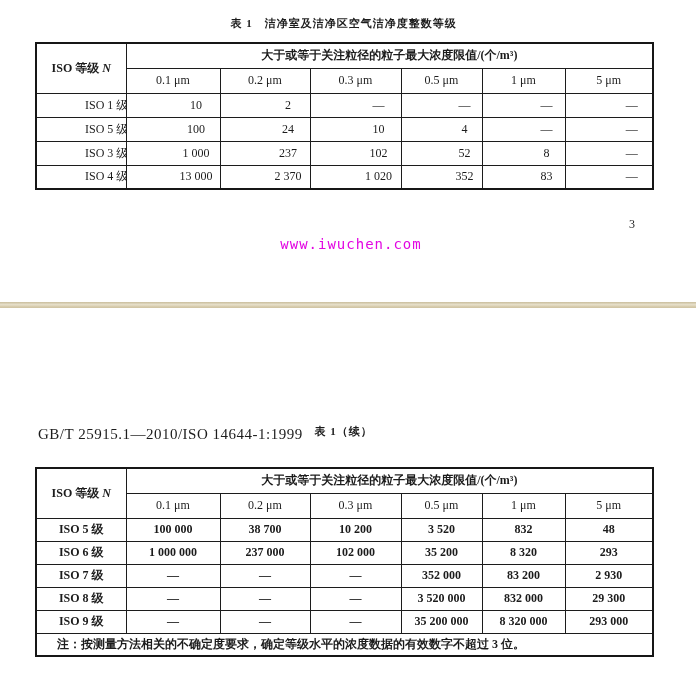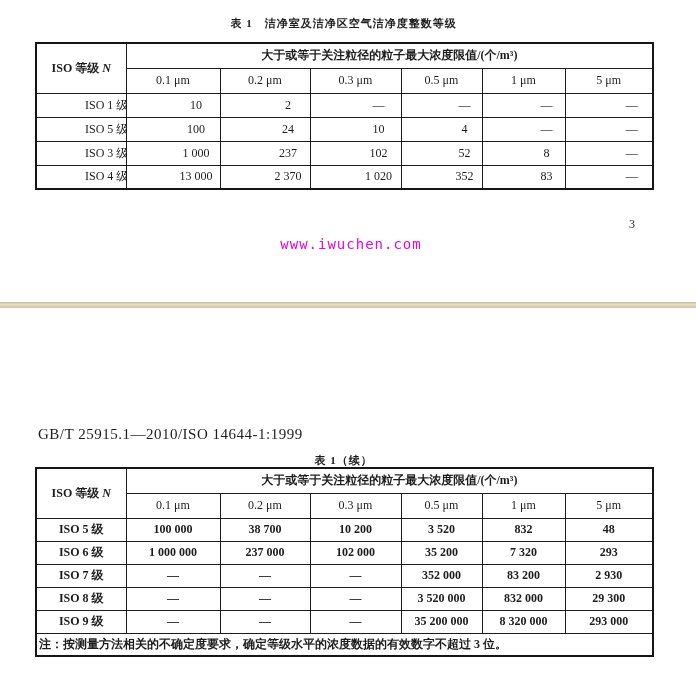--- a/index.html
+++ b/index.html
@@ -16,21 +16,21 @@
 
   .table-caption {
     left: 35px; width: 617px;
     text-align: center;
     font-weight: bold;
     font-size: 11px;
     letter-spacing: 1px;
     white-space: nowrap;
   }
   #caption1 { top: 16px; }
-  #caption2 { top: 453px; }
+  #caption2 { top: 424px; }
 
   table.ctable {
     position: absolute;
     left: 35px;
     width: 617px;
     border-collapse: collapse;
     table-layout: fixed;
     border: 2px solid #161616;
     background: #fff;
   }
@@ -48,21 +48,21 @@
   }
   tr.header-row td { height: 25px; font-weight: bold; font-size: 12px; }
   tr.subheader-row td { height: 25px; font-weight: normal; font-size: 12px; }
   #table1 tr.data-row td { height: 24px; padding-left: 48px; }
   #table2 tr.data-row td { height: 23px; font-weight: bold; }
   td.iso-head { font-weight: bold; }
   td.iso-head .var { font-style: italic; font-weight: bold; margin-left: 3px; }
   tr.note-row td {
     height: 23px;
     text-align: left;
-    padding-left: 2px;
+    padding-left: 20px;
     font-weight: bold;
     font-size: 12px;
   }
 
   #page-number {
     top: 217px; left: 622px; width: 20px;
     font-size: 12px; text-align: center;
   }
   #watermark {
     top: 236px; left: 25px; width: 652px;
@@ -194,21 +194,21 @@
       <td>3 520</td>
       <td>832</td>
       <td>48</td>
     </tr>
     <tr class="data-row">
       <td>ISO 6 级</td>
       <td>1 000 000</td>
       <td>237 000</td>
       <td>102 000</td>
       <td>35 200</td>
-      <td>7 320</td>
+      <td>8 320</td>
       <td>293</td>
     </tr>
     <tr class="data-row">
       <td>ISO 7 级</td>
       <td>—</td>
       <td>—</td>
       <td>—</td>
       <td>352 000</td>
       <td>83 200</td>
       <td>2 930</td>

